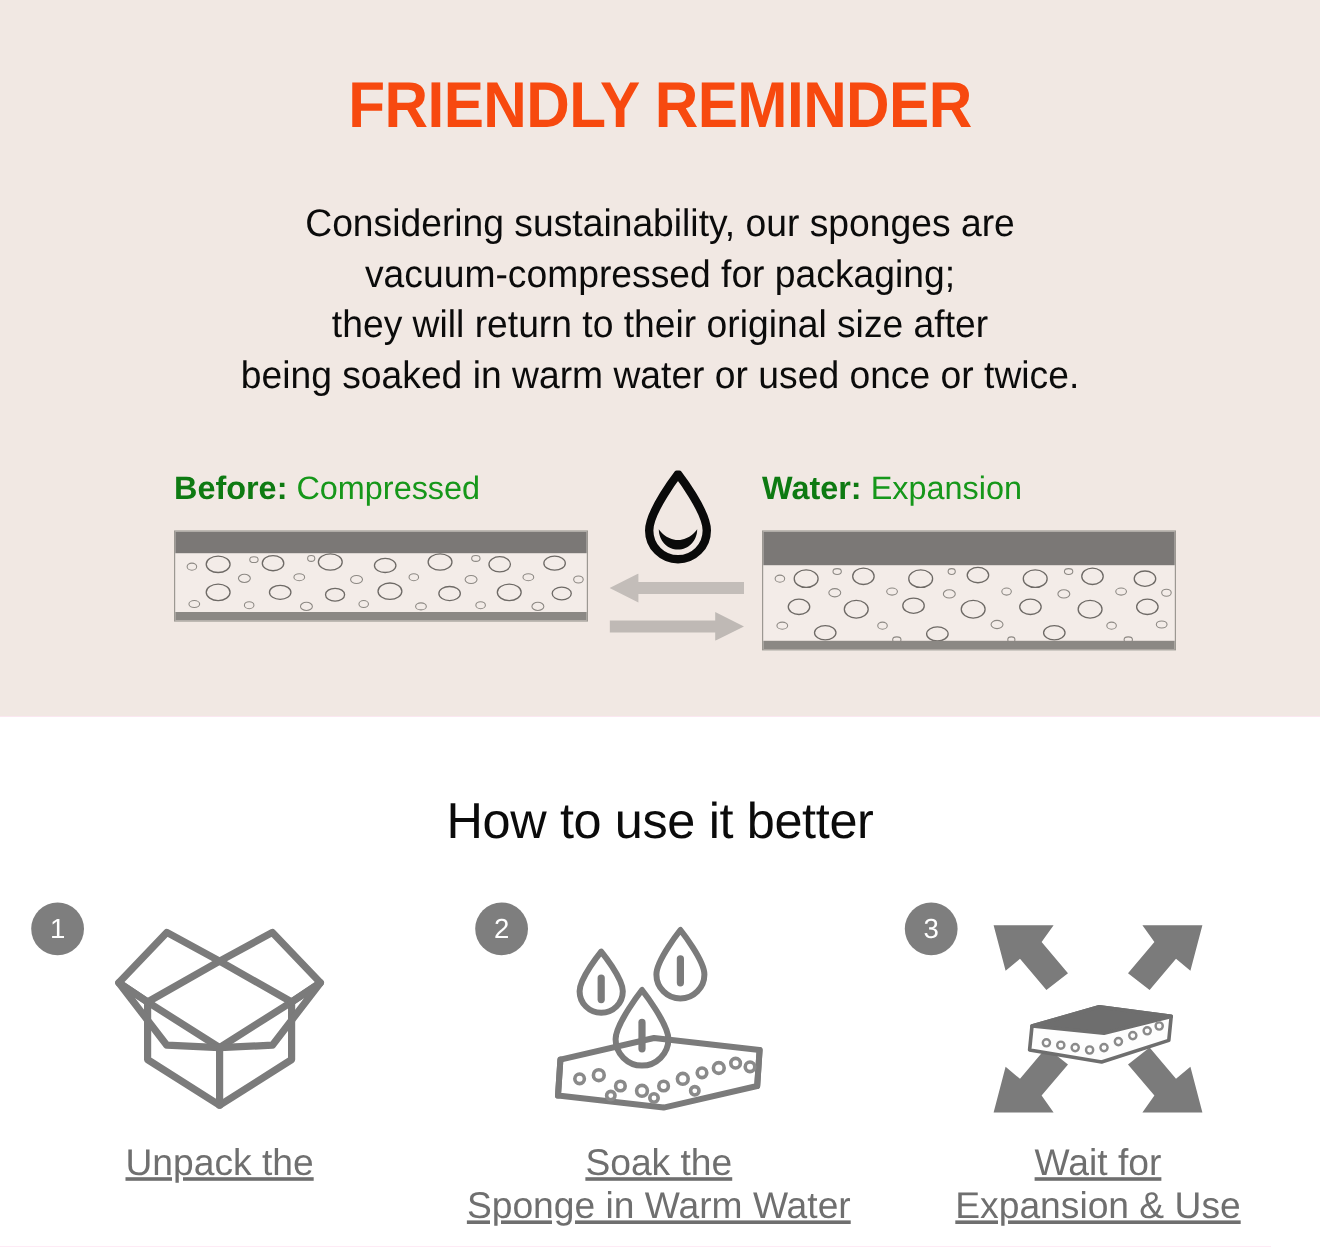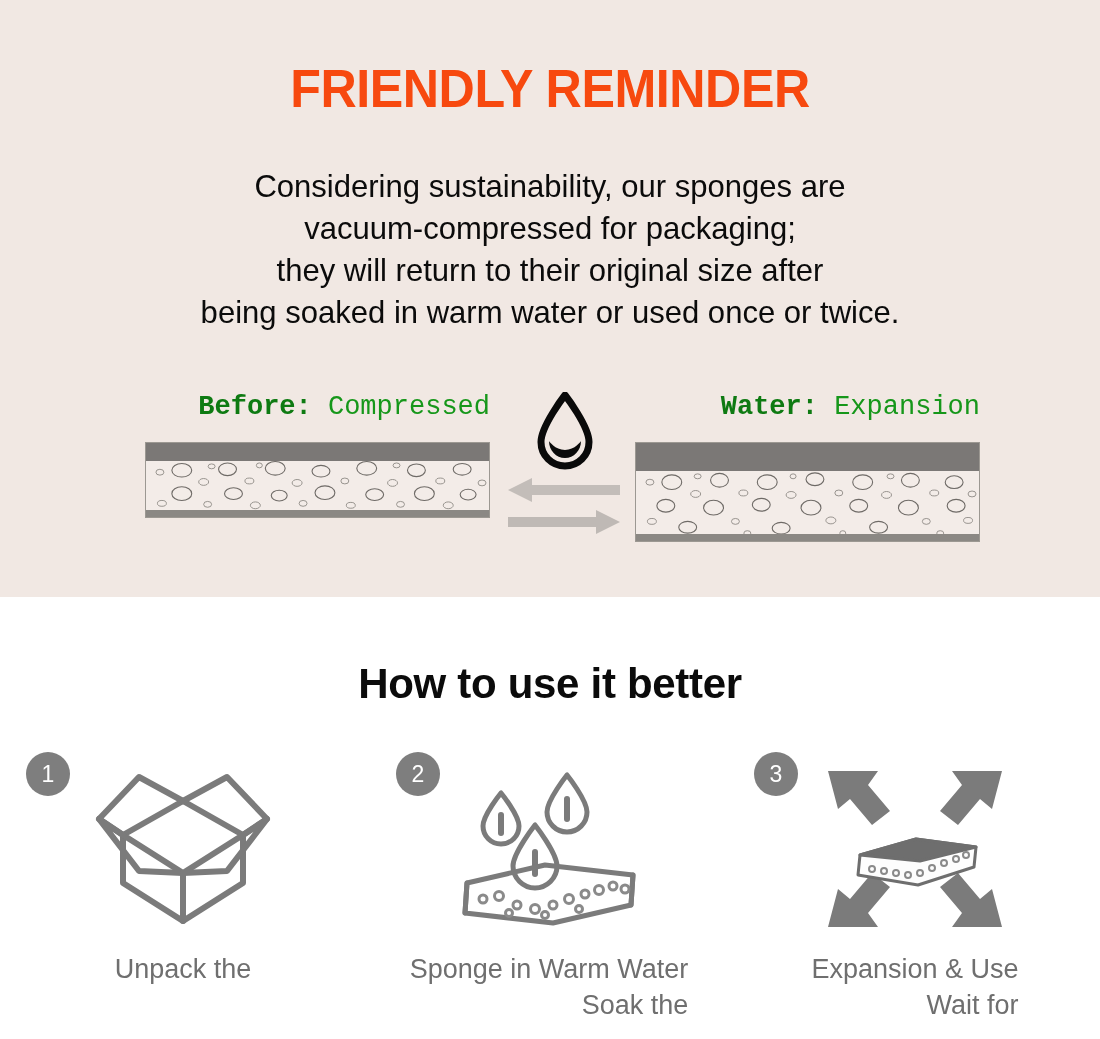--- a/index.html
+++ b/index.html
@@ -63,25 +63,25 @@
   }
 
   .compare-col {
     position: absolute;
     top: 0;
   }
   #compare-before { left: 145px; width: 345px; }
   #compare-after  { left: 635px; width: 345px; }
 
   .compare-label {
-    text-align: right;
+    text-align: left;
     font-size: 27px;
     line-height: 30px;
     white-space: nowrap;
-    font-family: Liberation Mono, monospace;
+    font-family: Liberation Sans, sans-serif;
   }
   .compare-label .lbl-key {
     font-weight: bold;
     color: #0e7a12;
   }
   .compare-label .lbl-val {
     font-weight: normal;
     color: #16971a;
   }
 
@@ -139,21 +139,21 @@
     height: 442px;
     background: #ffffff;
   }
 
   #howto-title {
     position: absolute;
     left: 0; top: 63px;
     width: 1100px;
     text-align: center;
     font-size: 42px;
-    font-weight: bold;
+    font-weight: normal;
     color: #0b0b0b;
     letter-spacing: -0.3px;
   }
 
   #steps {
     position: absolute;
     left: 0; top: 150px;
     width: 1100px;
     display: flex;
   }
@@ -185,25 +185,26 @@
   .step-art {
     height: 180px;
     display: flex;
     align-items: center;
     justify-content: center;
     margin-top: 12px;
   }
 
   .step-caption {
     margin-top: 12px;
-    text-align: right;
-    font-size: 27px;
+    text-align: center;
+    font-size: 31px;
     line-height: 36px;
     color: #6f6f6f;
     white-space: nowrap;
+    text-decoration: underline;
   }
 </style>
 </head>
 <body>
 
 <div id="page">
 
   <section id="reminder-panel">
 
     <h1 id="reminder-title">FRIENDLY REMINDER</h1>
@@ -388,22 +389,22 @@
               <circle cx="150" cy="127" r="4.5"></circle>
               <circle cx="164" cy="123" r="4"></circle>
               <circle cx="176" cy="126" r="4"></circle>
               <circle cx="60" cy="150" r="3.5"></circle>
               <circle cx="96" cy="152" r="3.5"></circle>
               <circle cx="130" cy="146" r="3.5"></circle>
             </g>
           </svg>
         </div>
         <div class="step-caption">
+          <div>Soak the</div>
           <div>Sponge in Warm Water</div>
-          <div>Soak the</div>
         </div>
       </div>
 
       <div class="step" id="step-3">
         <div class="step-badge">3</div>
         <div class="step-art">
           <svg width="190" height="172" viewBox="0 0 190 172">
             <g fill="#7b7b7b">
 
               <path d="M8 8 L58 8 L48 22 L70 48 L52 62 L30 36 L18 46 Z"></path>
@@ -424,21 +425,21 @@
               <circle cx="88" cy="112" r="3"></circle>
               <circle cx="100" cy="110" r="3"></circle>
               <circle cx="112" cy="105" r="3"></circle>
               <circle cx="124" cy="100" r="3"></circle>
               <circle cx="136" cy="96" r="3"></circle>
               <circle cx="146" cy="92" r="3"></circle>
             </g>
           </svg>
         </div>
         <div class="step-caption">
+          <div>Wait for</div>
           <div>Expansion &amp; Use</div>
-          <div>Wait for</div>
         </div>
       </div>
 
     </div>
   </section>
 
 </div>
 
 </body></html>

